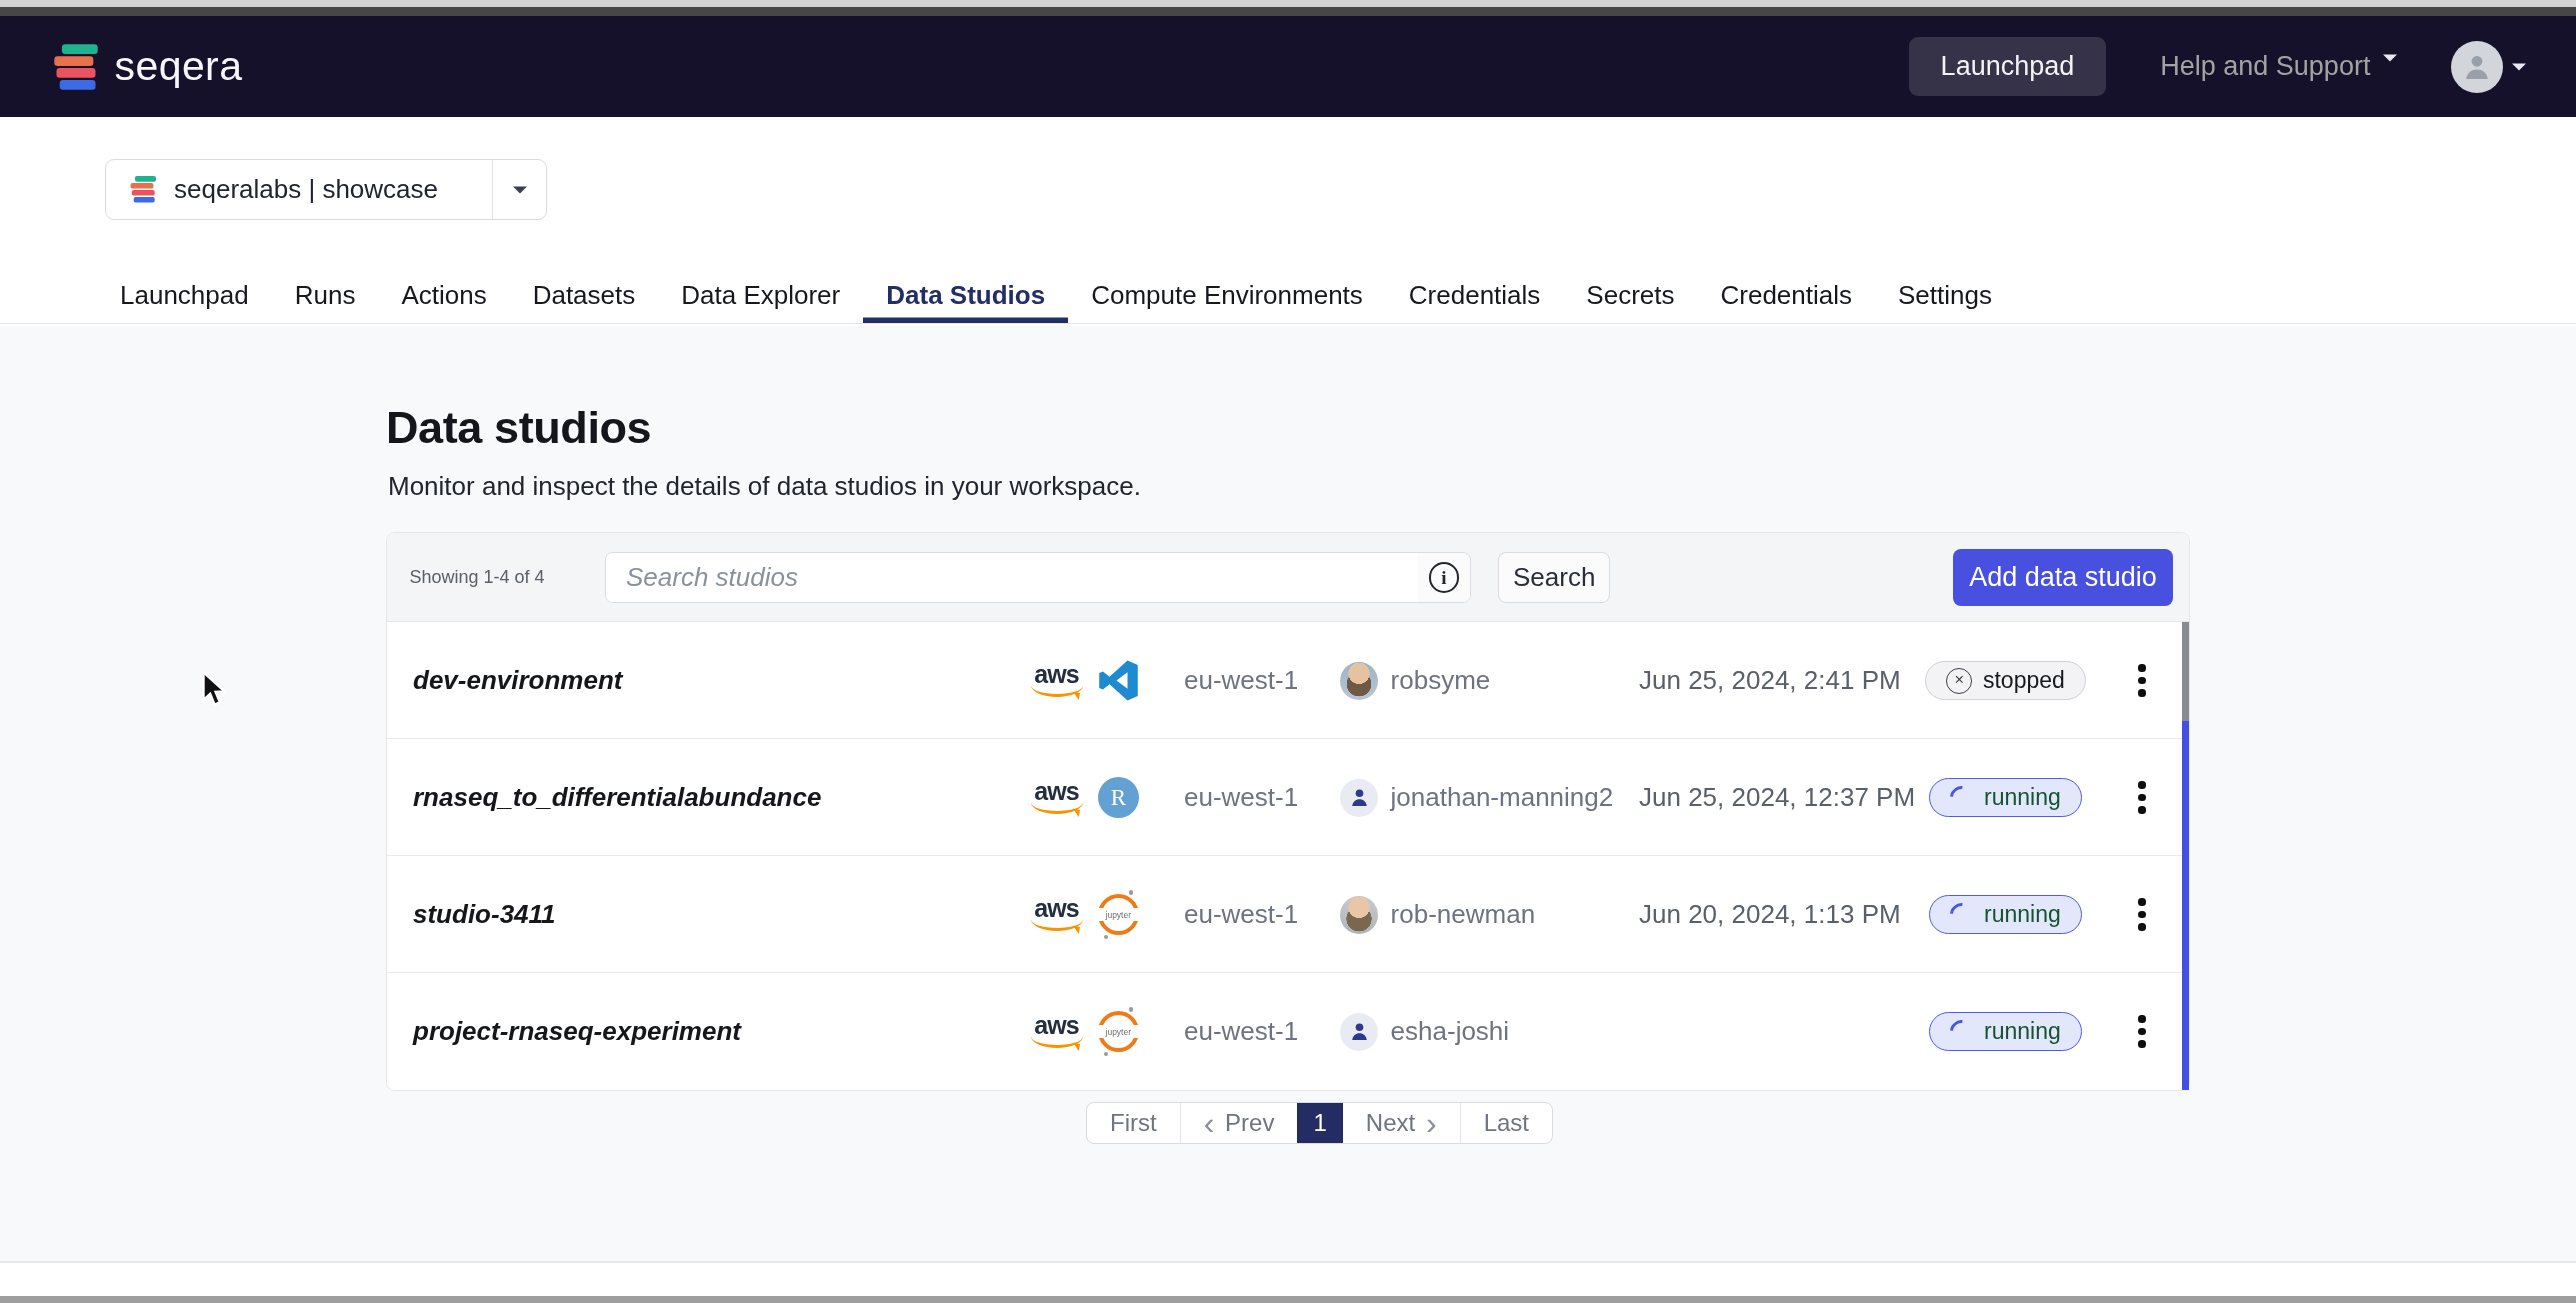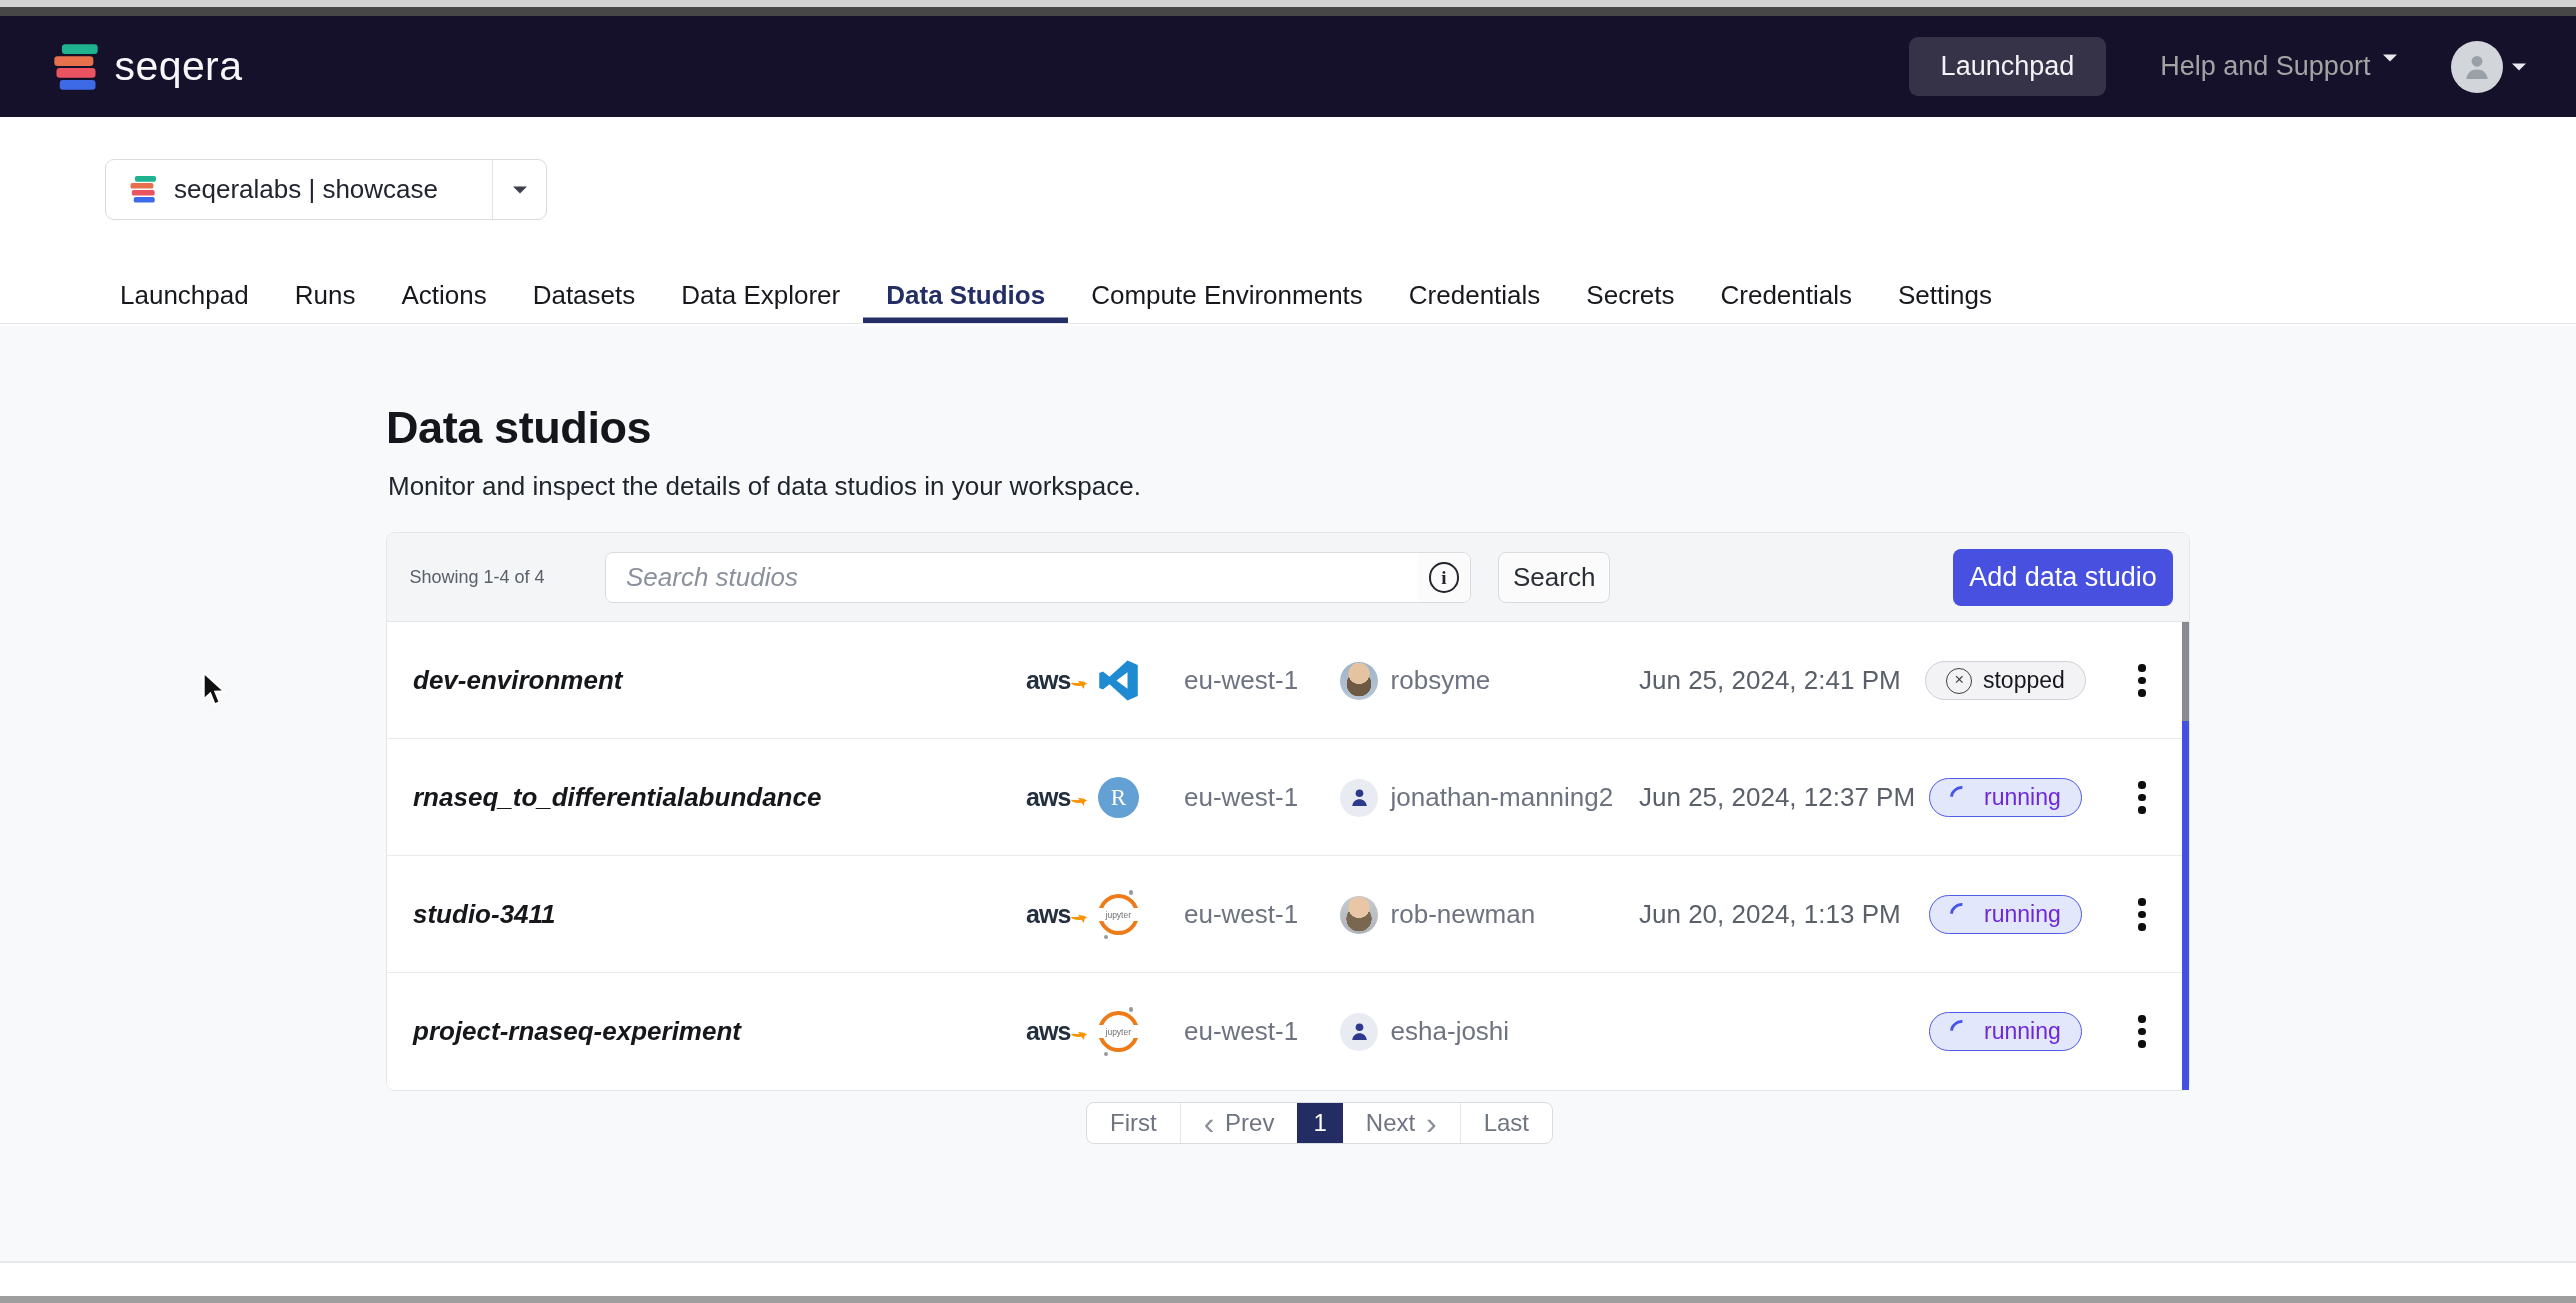--- a/index.html
+++ b/index.html
@@ -111,21 +111,21 @@
   .cell { position:absolute; top:0; height:117px; display:flex; align-items:center; }
   .c-name { left:26px;font-style:italic; }  .studio-name { font-size:26px; font-weight:700; color:#15171a; }
   .c-icons { left:639px; gap:10.8px; }
   .c-region { left:797px; } .region-label { font-size:26px; color:#6d7380; }
   .c-user { left:953px; gap:12.6px; } .user-name { font-size:26px; color:#6d7380; }
   .c-date { left:1252px; } .date-label { font-size:26px; color:#596069; }
   .c-status { left:1553px; width:131px; justify-content:center; }
   .c-menu { left:1728px; width:54px; justify-content:center; }
 
   
-  .aws-logo { display:flex; flex-direction:row; align-items:center; width:61px; }
+  .aws-logo { display:flex; flex-direction:column; align-items:center; width:61px; }
   .aws-text { font-size:25px; font-weight:700; color:#232f3e; letter-spacing:-0.9px; line-height:21.5px; }
   .aws-swoosh { width:52px; height:11.7px; border:0 solid #f79400; border-bottom-width:3.6px; border-radius:0 0 26px 26px / 0 0 11.7px 11.7px; position:relative; }
   .aws-swoosh::after { content:""; position:absolute; right:-2.7px; top:2.7px; border:5.4px solid transparent; border-left-color:#f79400; transform:rotate(-35deg); }
   .app-icon { width:41px; height:41px; display:flex; align-items:center; justify-content:center; }
   .app-icon svg { width:41px; height:41px; }
   .rstudio-circle { width:41px; height:41px; border-radius:50%; background:#63a0d4; color:#fff; display:flex; align-items:center; justify-content:center; font-size:23px; font-family:"Liberation Serif", serif; }
   .jupyter-ring { width:41px; height:41px; border-radius:50%; border:4.5px solid #ee7a18; position:relative; background:#fff; display:flex; align-items:center; justify-content:center; }
   .jupyter-ring::before, .jupyter-ring::after { content:""; position:absolute; width:8px; height:12.6px; background:#fff; top:10px; }
   .jupyter-ring::before { left:-6.3px; } .jupyter-ring::after { right:-6.3px; }
   .jupyter-text { font-size:8.5px; color:#6f6f6f; letter-spacing:0; }
@@ -141,21 +141,21 @@
       radial-gradient(circle at 50% 58%, #6e5a44 0 42%, transparent 43%),
       linear-gradient(#9db3c8, #b8c6d4); }
   .avatar.photo-2 { background:
       radial-gradient(circle at 50% 30%, #e8c6a6 0 32%, transparent 33%),
       radial-gradient(circle at 50% 60%, #7a6750 0 42%, transparent 43%),
       linear-gradient(#c7cbcf, #aeb4ba); }
 
   
   .pill { height:39px; border-radius:20px; display:flex; align-items:center; gap:10.8px; padding:0 20px; font-size:23px; }
   .pill.stopped { background:#f3f3f5; border:1.3px solid #cdd0d6; color:#16181d; }
-  .pill.running { background:#e3e7fc; border:1.8px solid #4d5be6; color:#6d28d9; }
+  .pill.running { background:#e3e7fc; border:1.8px solid #4d5be6; color:#14532d; }
   .stopped-icon { width:26px; height:26px; border:1.8px solid #3a3e46; border-radius:50%; display:flex; align-items:center; justify-content:center; font-size:12.6px; color:#3a3e46; line-height:1; }
   .spinner-icon { width:23px; height:23px; border:3.6px solid transparent; border-top-color:#4856e5; border-radius:50%; transform:rotate(-40deg); }
 
   .kebab { display:flex; flex-direction:column; gap:5.4px; cursor:pointer; padding:9px; }
   .kebab i { width:7.2px; height:7.2px; border-radius:50%; background:#0d0e10; }
 
   
   .scroll-thumb-gray { position:absolute; right:0; top:0; width:7.2px; height:99px; background:#888c92; z-index:5; }
   .scroll-line-blue  { position:absolute; right:0; top:99px; width:7.2px; height:369px; background:#4450e2; z-index:5; }
 

